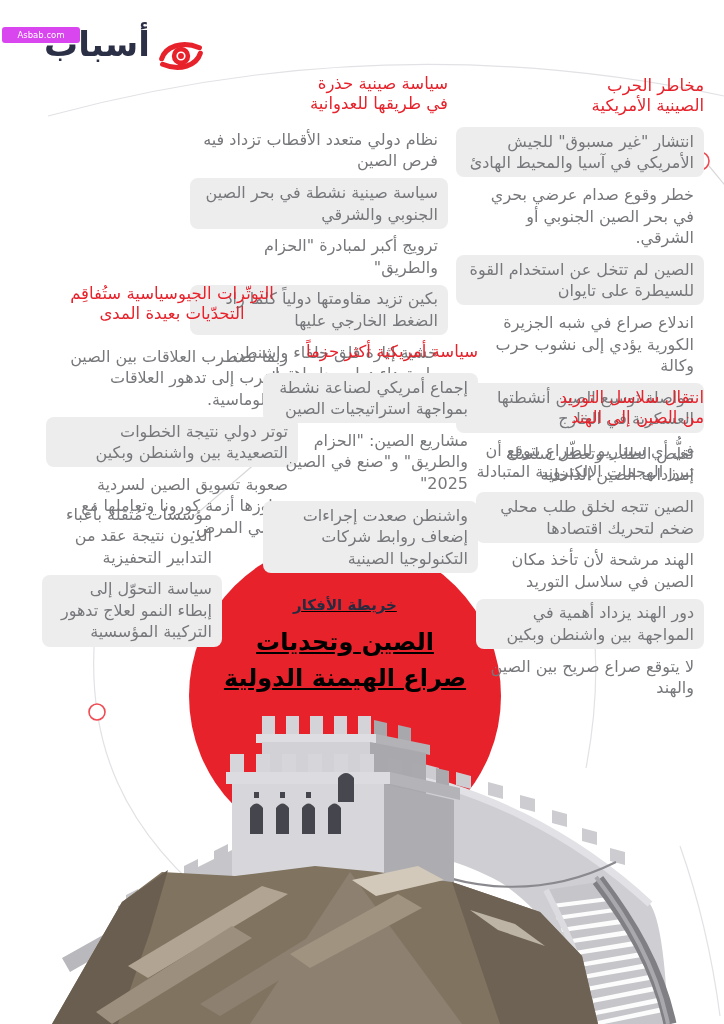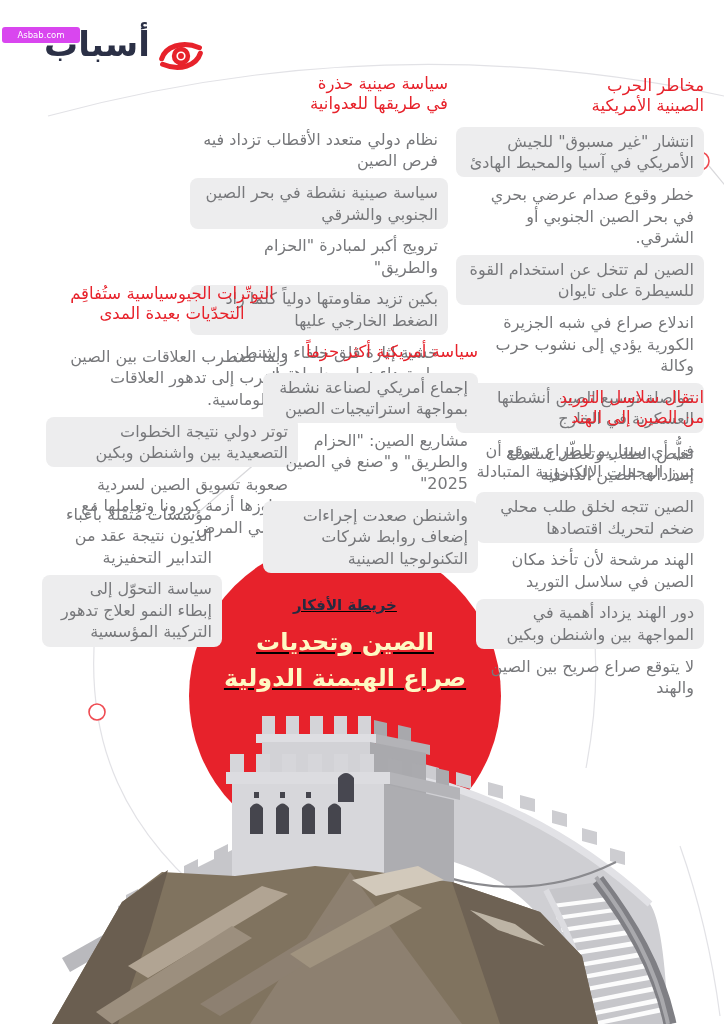--- a/index.html
+++ b/index.html
@@ -24,21 +24,21 @@
   .s2{top:76px;right:20px;width:248px;text-align:right;}
   .s3{top:284px;right:426px;width:252px;}
   .s3 .sec-title{margin-bottom:18px;text-align:center;}
   .s4{top:342px;right:246px;width:215px;}
   .s5{top:388px;right:20px;width:228px;}
   .s6{top:500px;right:502px;width:180px;}
   
   .center-circle{position:absolute;left:189px;top:540px;width:312px;height:312px;border-radius:50%;
                  background:#e7222b;z-index:2;text-align:center;direction:rtl;text-decoration:underline;}
   .kicker{margin-top:56px;color:#262b40;font-size:15px;font-weight:bold;}
-  .c-title{margin-top:10px;color:#fef9c3;font-size:24px;font-weight:bold;line-height:1.5;}
+  .c-title{margin-top:10px;color:#000000;font-size:24px;font-weight:bold;line-height:1.5;}
   .wall{position:absolute;left:0;top:714px;z-index:3;}
 </style>
 </head>
 <body>
 
 <div class="canvas">
 
   <svg class="decor" width="724" height="1024" viewBox="0 0 724 1024">
     <path d="M 48,116 Q 388,24 724,96" fill="none" stroke="#e2e2e6" stroke-width="1.2"></path>
     <path d="M 593,618 Q 601,690 586,768" fill="none" stroke="#e2e2e6" stroke-width="1.2"></path>

